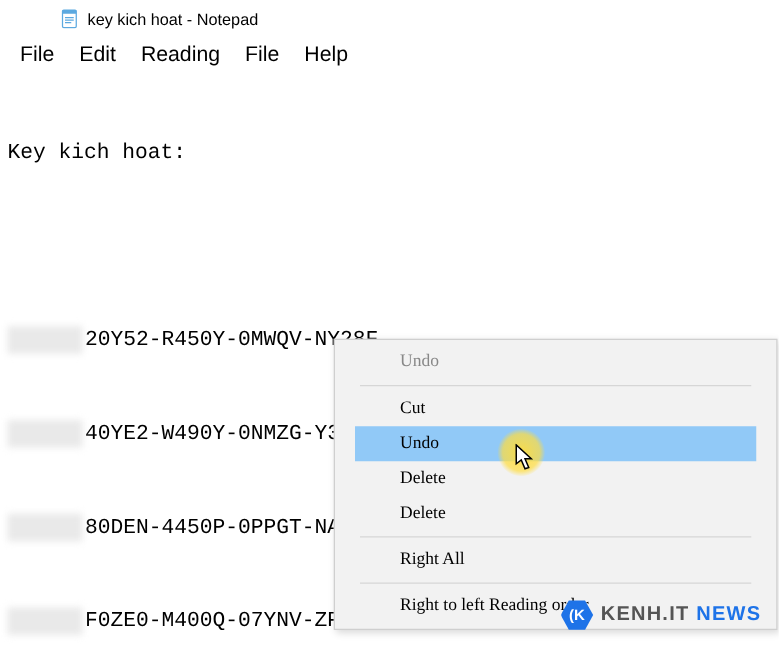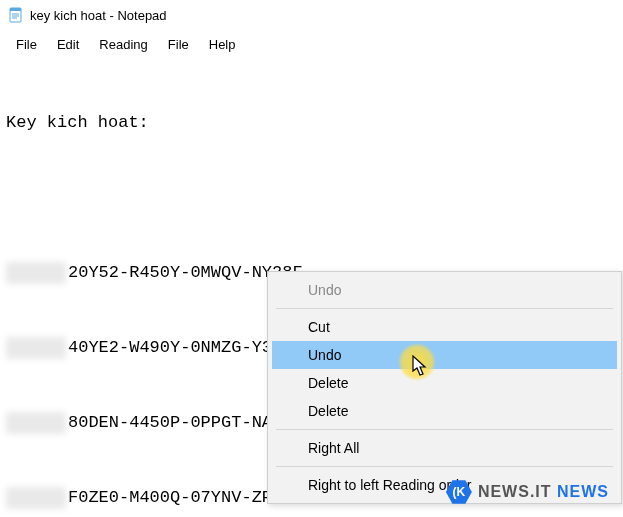--- a/index.html
+++ b/index.html
@@ -12,37 +12,38 @@
       overflow: hidden;
       position: relative;
     }
     .titlebar {
       height: 30px;
       display: flex;
       align-items: center;
       padding: 0 8px;
       background: #fff;
       gap: 6px;
+      margin-left: 40px;
     }
     .titlebar svg { flex: 0 0 auto; }
     .title-text {
       font-size: 13px;
       color: #000;
     }
     .menubar {
       height: 28px;
       display: flex;
       align-items: center;
       padding: 0 6px;
       background: #fff;
       gap: 0;
     }
     .menubar .menu-item {
       padding: 4px 10px;
-      font-size: 13px;
+      font-size: 17px;
       color: #000;
       cursor: default;
     }
     .editor {
       font-family: Consolas, "Courier New", monospace;
       font-size: 17px;
       line-height: 25px;
       padding: 2px 6px;
       white-space: pre;
       color: #000;
@@ -59,22 +60,23 @@
       margin-right: 2px;
     }
     .context-menu {
       position: absolute;
       left: 267px;
       top: 271px;
       width: 355px;
       background: #f2f2f2;
       border: 1px solid #cfcfcf;
       box-shadow: 2px 2px 6px rgba(0,0,0,0.15);
-      padding: 4px 4px;
+      padding: 4px 16px;
       font-size: 14px;
+      font-family: Liberation Serif, serif;
     }
     .ctx-item {
       padding: 6px 36px;
       color: #000;
       cursor: default;
     }
     .ctx-item.disabled { color: #888; }
     .ctx-item.hover {
       background: #91c9f7;
     }
@@ -190,16 +192,16 @@
 <div class="cursor-overlay">
   <div class="cursor-halo"></div>
   <svg class="cursor-arrow" width="16" height="22" viewBox="0 0 16 22">
     <path d="M1 1 L1 16 L5 13 L8 20 L11 19 L8 12 L13 12 Z" fill="#fff" stroke="#000" stroke-width="1.2"></path>
   </svg>
 </div>
 
 <div class="watermark">
   <div class="wm-hex">(K</div>
   <div class="wm-text">
-    <span class="kenhit">NEWS.IT</span>
+    <span class="kenhit">KENH.IT</span>
     <span class="news">NEWS</span>
   </div>
 </div>
 
 </body></html>

